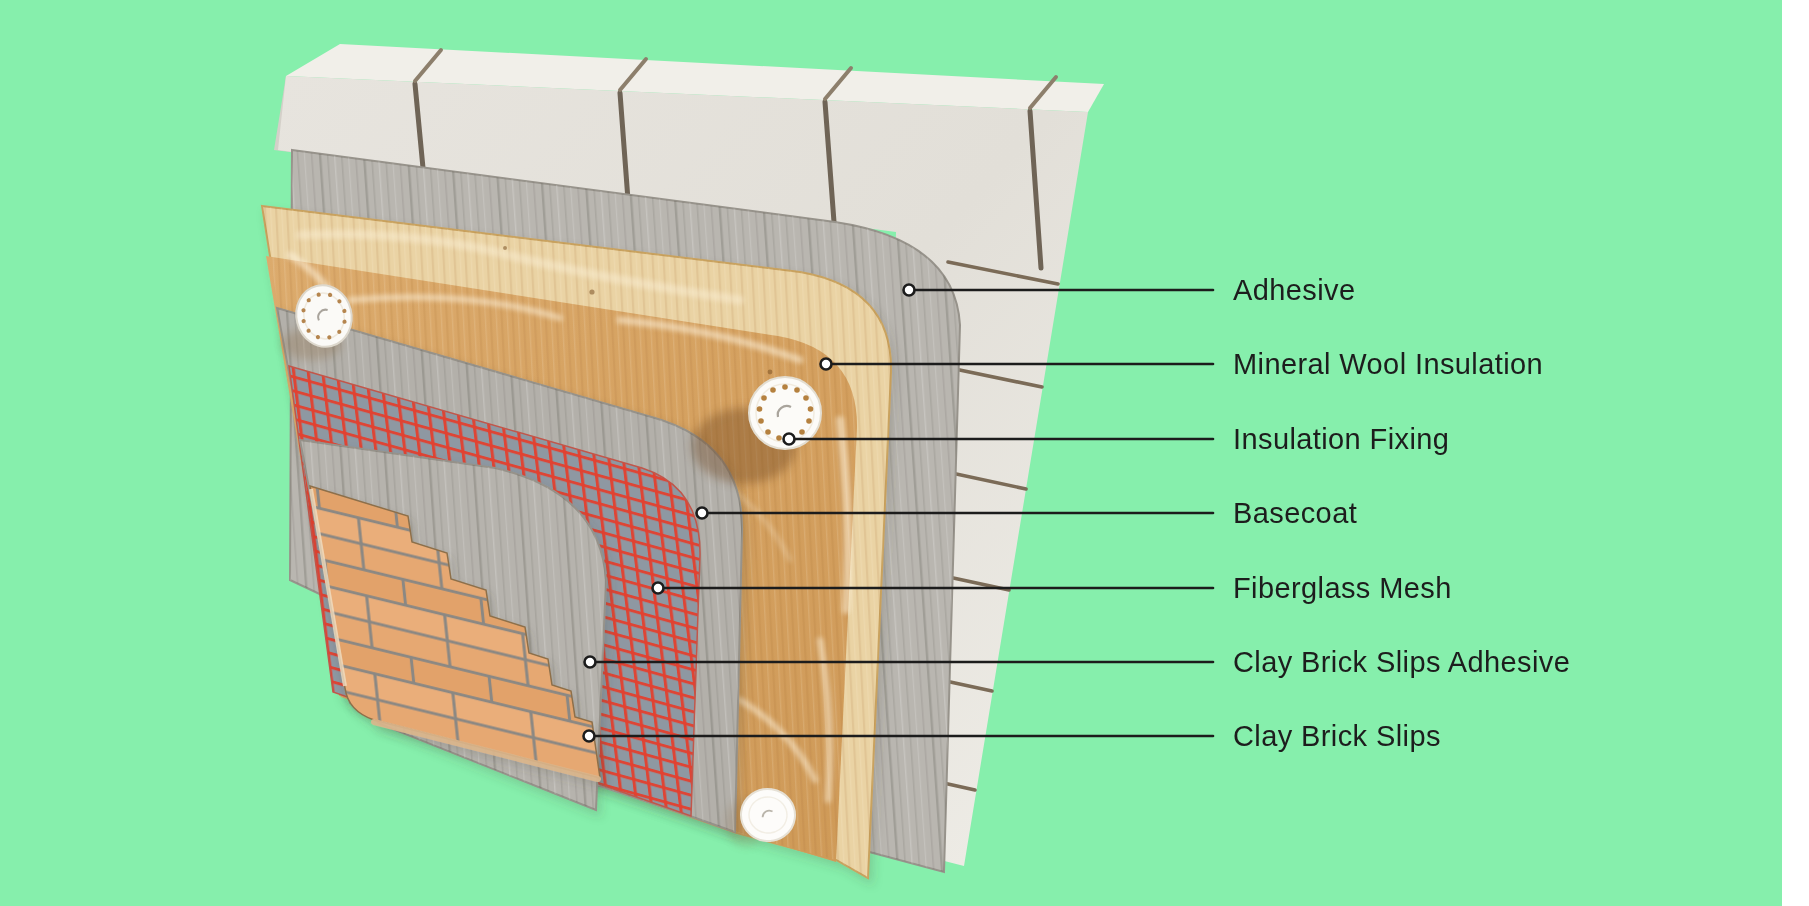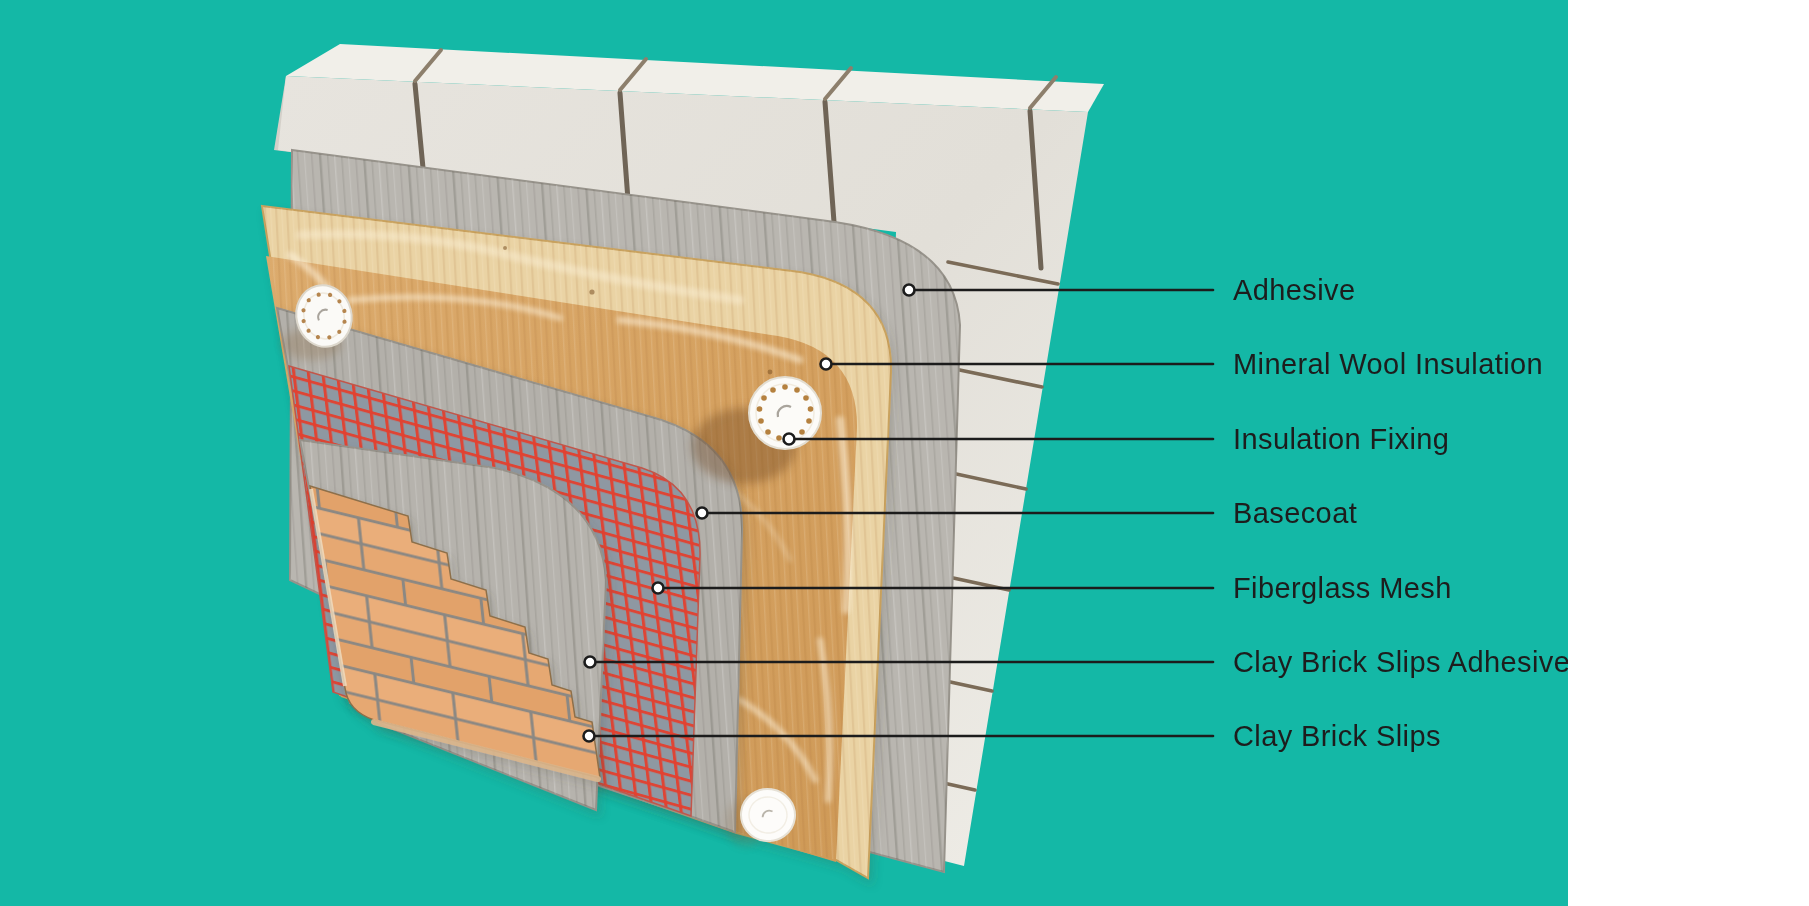--- a/index.html
+++ b/index.html
@@ -1,16 +1,16 @@
 <!DOCTYPE html>
 <html><head>
 <meta charset="utf-8">
 <style>
   html,body{margin:0;padding:0;background:#ffffff;}
-  .stage{position:relative;width:1568px;height:906px;background:#14b8a6;overflow:hidden;
+  .stage{position:relative;width:1782px;height:906px;background:#86efac;overflow:hidden;
          font-family:"Liberation Sans", sans-serif;}
   svg{display:block;}
   text.layer-label{font-family:"Liberation Sans", sans-serif;font-size:29px;font-weight:500;
                    letter-spacing:.4px;}
 </style>
 </head>
 <body>
 
 <div class="stage">
 <svg width="1809" height="906" viewBox="0 0 1809 906" aria-hidden="true">

